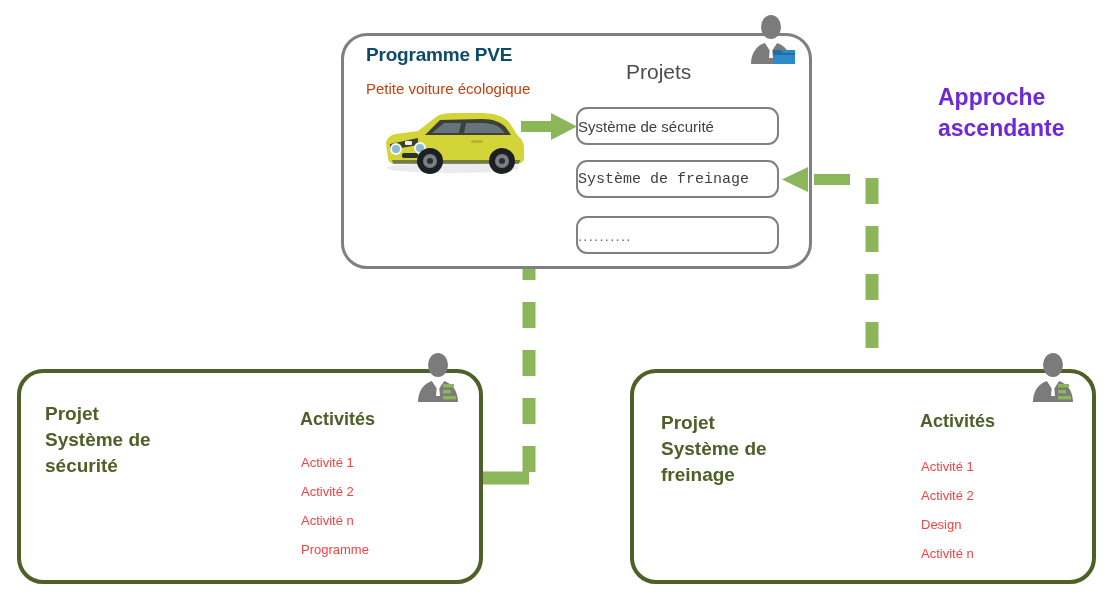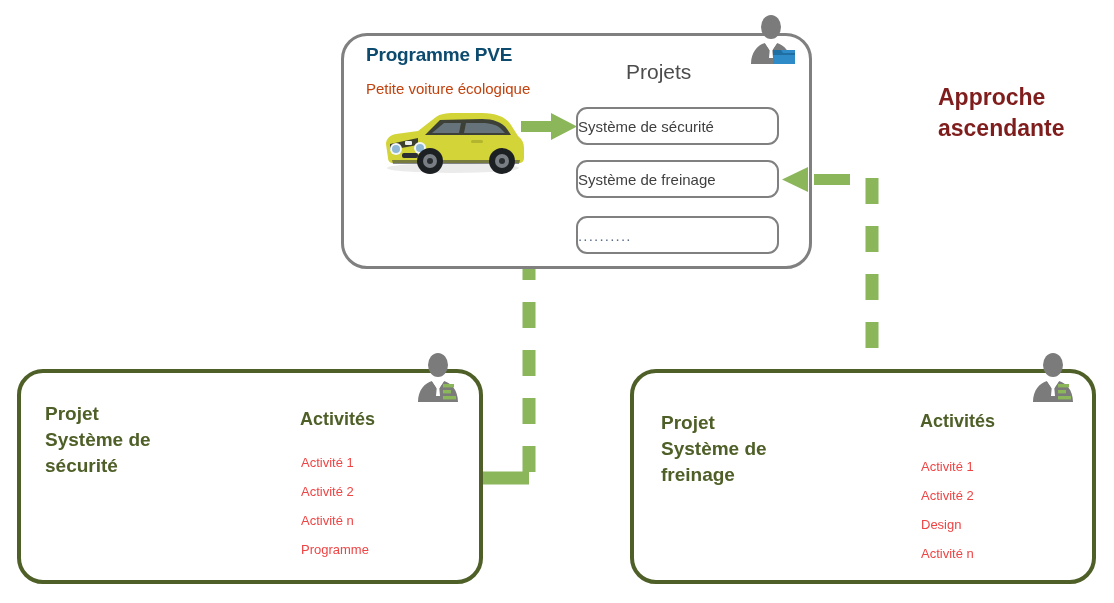--- a/index.html
+++ b/index.html
@@ -78,21 +78,21 @@
     display: flex;
     align-items: center;
     justify-content: flex-start;
     font-size: 15px;
     color: #3f3f3f;
     left: 576px;
     width: 203px;
     height: 38px;
   }
   #project-item-0 { top: 107px; }
-  #project-item-1 { top: 160px; }
+  #project-item-1 { top: 160px; font-family: Liberation Mono, monospace; }
   #project-item-2 { top: 216px; }
   #project-item-2 .dots {
     font-size: 15px;
     letter-spacing: 1.2px;
     color: #5a6e8c;
   }
 
   
   #arrow-to-securite {
     left: 521px;
@@ -109,21 +109,21 @@
   }
 
   
   #approche-label {
     left: 938px;
     top: 82px;
     width: 168px;
     font-size: 23px;
     font-weight: bold;
     line-height: 31px;
-    color: #7f1d1d;
+    color: #6d28d9;
   }
   #approche-label span { display: block; }
 
   
   #connector-layer {
     left: 0;
     top: 0;
     width: 1114px;
     height: 603px;
     pointer-events: none;

